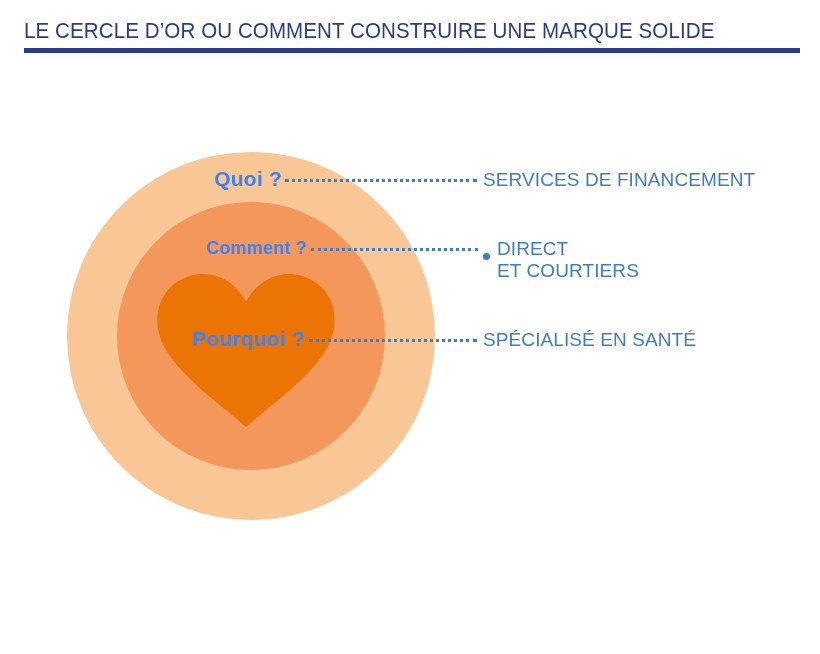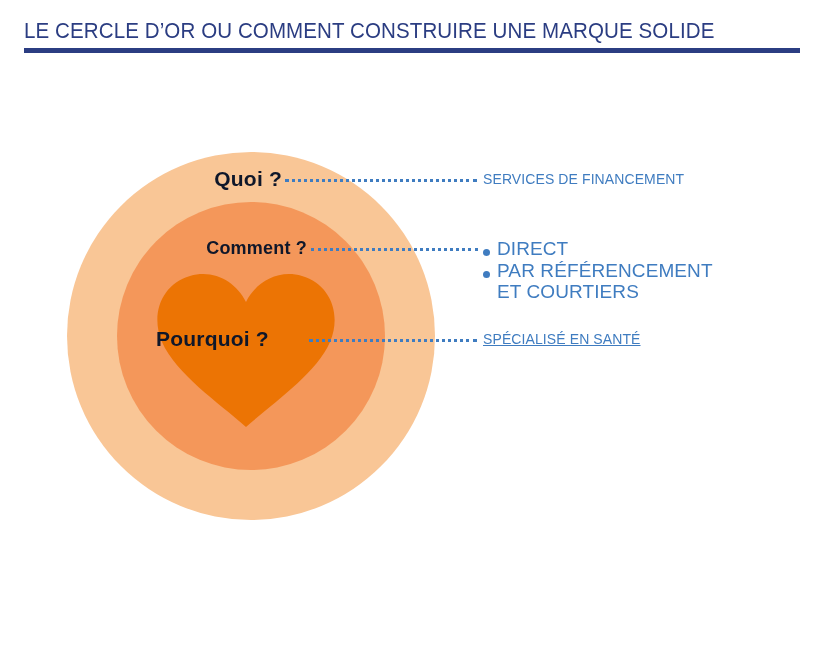--- a/index.html
+++ b/index.html
@@ -78,21 +78,21 @@
   }
   #heart-wrap svg {
     display: block;
     width: 180px;
     height: 155px;
   }
 
   
   .ring-label {
     position: absolute;
-    color: #0f172a;
+    color: #3b82f6;
     font-family: "Liberation Sans", sans-serif;
     font-weight: bold;
     white-space: nowrap;
     text-align: right;
     letter-spacing: 0.2px;
   }
   #label-quoi {
     left: 120px;
     top: 166px;
     width: 162px;
@@ -105,55 +105,54 @@
     width: 187px;
     font-size: 18px;
     line-height: 26px;
   }
   #label-pourquoi {
     left: 120px;
     top: 326px;
     width: 185px;
     font-size: 21px;
     line-height: 26px;
-    text-align: center;
   }
 
   
   .leader {
     position: absolute;
     height: 0;
     border-top: 3px dotted #3f7cc0;
   }
   #leader-quoi    { left: 285px; top: 179px; width: 192px; }
   #leader-comment { left: 311px; top: 248px; width: 167px; }
   #leader-pourquoi{ left: 309px; top: 339px; width: 168px; }
 
   
   .callout {
     position: absolute;
     color: #3f7cc0;
     font-family: "Liberation Sans", sans-serif;
     font-weight: 400;
-    font-size: 14px;
+    font-size: 19px;
     line-height: 21.5px;
     white-space: nowrap;
     letter-spacing: 0.1px;
   }
   #callout-quoi     { left: 483px; top: 169px; }
-  #callout-pourquoi { left: 483px; top: 329px; text-decoration: underline; }
+  #callout-pourquoi { left: 483px; top: 329px; }
 
   #callout-comment {
     position: absolute;
     left: 483px;
     top: 238px;
   }
   .bullet-row {
     display: flex;
-    align-items: center;
+    align-items: flex-end;
     color: #3f7cc0;
     font-family: "Liberation Sans", sans-serif;
     font-size: 19px;
     line-height: 21.5px;
     white-space: nowrap;
     letter-spacing: 0.1px;
   }
   .bullet-dot {
     width: 7px;
     height: 7px;
@@ -200,24 +199,20 @@
   <div id="leader-pourquoi" class="leader"></div>
 
   <div id="callout-quoi" class="callout">SERVICES DE FINANCEMENT</div>
 
   <div id="callout-comment">
     <div class="bullet-row">
       <span class="bullet-dot"></span>
       <span class="bullet-text">DIRECT</span>
     </div>
     <div class="bullet-row">
-      <span class="bullet-dot"></span>
-      <span class="bullet-text">PAR RÉFÉRENCEMENT</span>
-    </div>
-    <div class="bullet-row">
       <span class="bullet-dot invisible"></span>
       <span class="bullet-text">ET COURTIERS</span>
     </div>
   </div>
 
   <div id="callout-pourquoi" class="callout">SPÉCIALISÉ EN SANTÉ</div>
 
 </div>
 
 </body></html>

